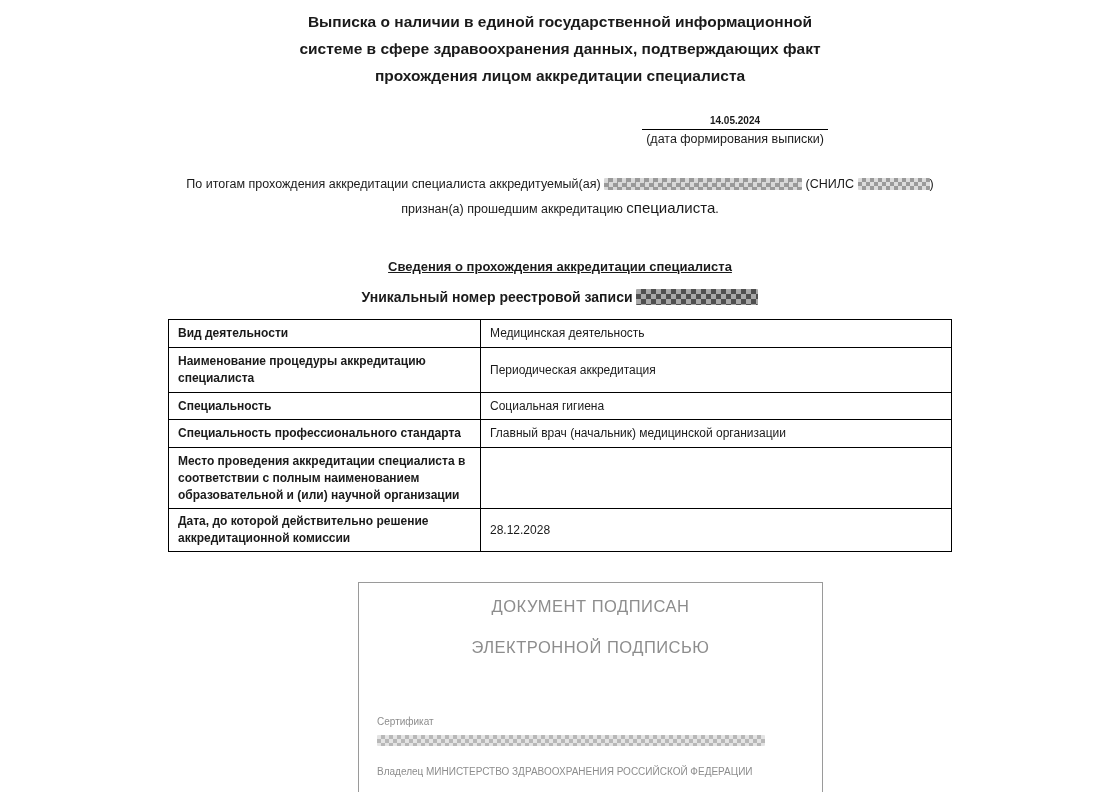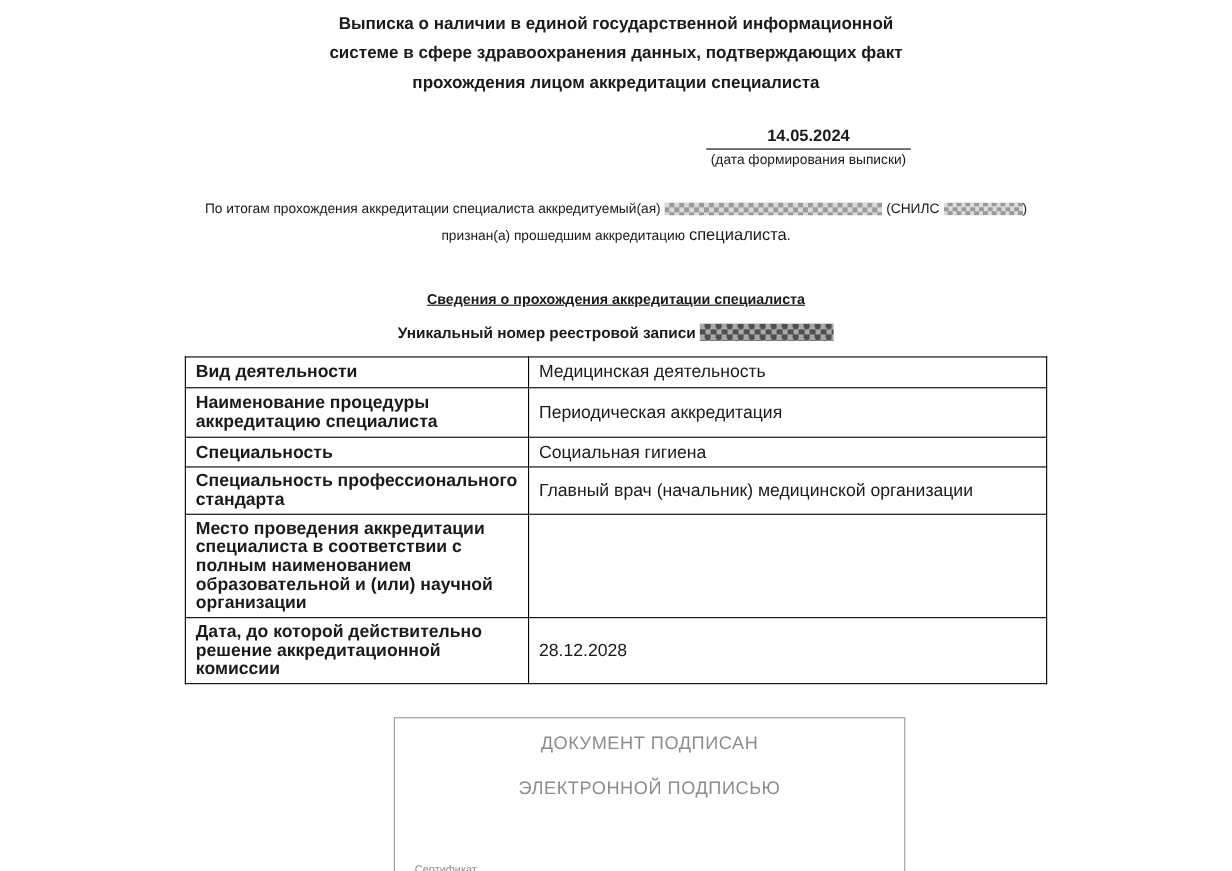--- a/index.html
+++ b/index.html
@@ -6,21 +6,21 @@
   html,body { width:1120px; height:792px; background:#ffffff; overflow:hidden;
     font-family:"Liberation Sans", sans-serif; color:#1a1a1a; }
   .page { width:784px; margin:0 auto; position:relative; }
 
   
   .doc-title { margin-top:8px; text-align:center; font-weight:bold;
     font-size:15.5px; line-height:27px; }
 
   
   .date-block { width:186px; margin:26px 124px 0 auto; text-align:center; }
-  .date-value { font-size:15px; font-weight:bold; padding-bottom:3px;
+  .date-value { font-size:10px; font-weight:bold; padding-bottom:3px;
     border-bottom:1.5px solid #000; }
   .date-caption { font-size:12.5px; padding-top:2px; }
 
   
   .intro { margin-top:27px; text-align:center; font-size:12.5px; line-height:23px; }
   .intro .emph { font-size:15px; }
 
   
   .redact { display:inline-block; vertical-align:middle; transform:translateY(-1px);
     border-radius:1px; filter:blur(0.6px); }
@@ -35,21 +35,21 @@
 
   
   .section-heading { margin-top:38px; text-align:center; font-size:13px;
     font-weight:bold; text-decoration:underline; }
 
   
   .registry-line { margin-top:15px; text-align:center; font-size:14px; font-weight:bold; }
 
   
   table.acc-table { margin-top:13px; width:784px; border-collapse:collapse;
-    font-size:16px; }
+    font-size:12px; }
   table.acc-table td { border:1.5px solid #000; padding:4px 9px; vertical-align:middle;
     line-height:17px; }
   table.acc-table td.lbl { width:312px; font-weight:bold; }
   tr.r1 td { height:28px; } tr.r2 td { height:45px; } tr.r3 td { height:27px; }
   tr.r4 td { height:28px; } tr.r5 td { height:61px; } tr.r6 td { height:36px; }
 
   
   .sig-box { margin-top:30px; margin-left:190px; width:465px; height:218px;
     border:1px solid #9a9a9a; color:#8d8d8d; }
   .sig-h1 { margin-top:14px; text-align:center; font-size:16.5px; letter-spacing:0.5px; }

